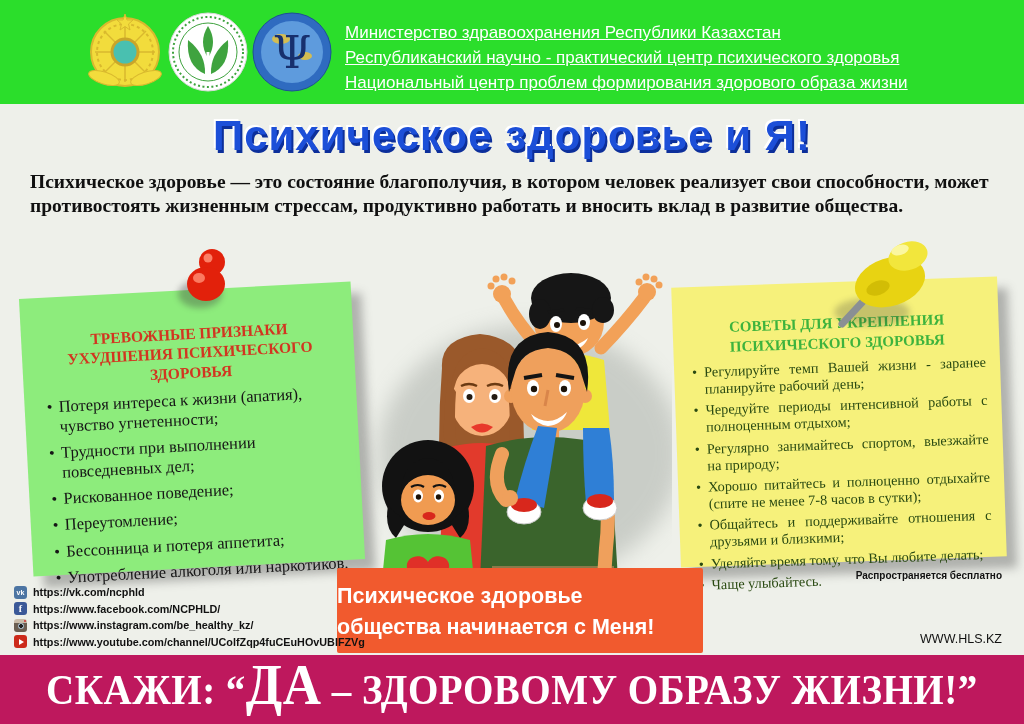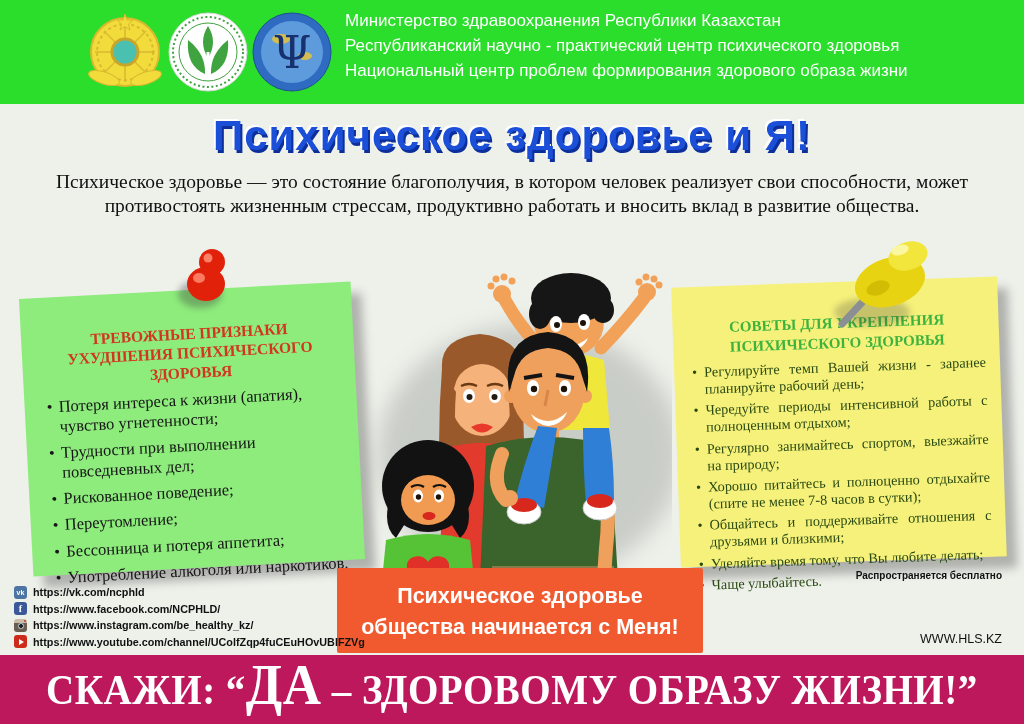--- a/index.html
+++ b/index.html
@@ -5,30 +5,30 @@
   html,body{margin:0;padding:0;background:#777;}
   .poster{position:relative;width:1024px;height:724px;background:#EEF0EA;overflow:hidden;
           font-family:"Liberation Sans",sans-serif;margin:0 auto;}
 
   
   .top-band{position:absolute;left:0;top:0;width:1024px;height:104px;background:#2BDE2B;}
   .logo{position:absolute;top:12px;}
   .logo-emblem{left:84px;}
   .logo-leaf{left:168px;}
   .logo-psi{left:252px;}
-  .org-lines{position:absolute;left:345px;top:8px;color:#fff;font-size:17px;line-height:25px;}
+  .org-lines{position:absolute;left:345px;top:20px;color:#fff;font-size:17px;line-height:25px;text-decoration:underline;}
 
   
   .main-title{position:absolute;left:0;top:112px;width:1024px;text-align:center;
     font-family:"Liberation Sans",sans-serif;font-weight:bold;font-size:42px;letter-spacing:1px;
     color:#1C4FD8;text-shadow:-2px -2px 0 #ffffff,2px 3px 0 #0C2F9B;}
 
   
-  .intro{position:absolute;left:30px;top:170px;width:964px;text-align:center;
-    font-family:"Liberation Serif",serif;font-weight:normal;font-size:19.5px;line-height:1.22;color:#101010;}
+  .intro{position:absolute;left:30px;top:170px;width:964px;text-align:left;
+    font-family:"Liberation Serif",serif;font-weight:bold;font-size:19.5px;line-height:1.22;color:#101010;}
 
   
   .note{position:absolute;box-shadow:10px 12px 10px rgba(60,60,60,.35);}
   .note-left{left:26px;top:290px;width:332px;height:278px;background:#8DEC7C;
     transform:rotate(-3deg);padding:34px 16px 0 20px;box-sizing:border-box;}
   .note-right{left:676px;top:282px;width:326px;height:280px;background:#F6F17B;
     transform:rotate(-2deg);padding:32px 14px 0 16px;box-sizing:border-box;}
   .note-title{text-align:center;font-family:"Liberation Serif",serif;font-weight:bold;}
   .note-left .note-title{color:#D23520;font-size:15.5px;line-height:1.25;margin-bottom:8px;}
   .note-right .note-title{color:#3DB33D;font-size:15px;line-height:1.3;margin-bottom:6px;}
@@ -40,21 +40,21 @@
 
   .pin{position:absolute;z-index:6;}
   .pin-red{left:172px;top:242px;}
   .pin-yellow{left:812px;top:232px;}
 
   
   .family{position:absolute;left:352px;top:248px;z-index:2;}
 
   
   .slogan-box{position:absolute;left:337px;top:568px;width:366px;height:85px;background:#F15A2E;
-    z-index:4;color:#fff;text-align:center;font-weight:bold;font-size:21.5px;line-height:1.45;
+    z-index:4;color:#fff;text-align:left;font-weight:bold;font-size:21.5px;line-height:1.45;
     padding-top:13px;box-sizing:border-box;border-radius:2px;}
 
   
   .social{position:absolute;left:14px;top:584px;z-index:4;}
   .social-row{display:flex;align-items:center;height:16px;margin-bottom:0.5px;cursor:pointer;}
   .s-icon{width:13px;height:13px;margin-right:6px;flex:0 0 13px;border-radius:3px;position:relative;
     display:flex;align-items:center;justify-content:center;color:#fff;font-weight:bold;}
   .i-vk{background:#4C75A3;font-size:7px;}
   .i-fb{background:#3B5998;font-family:"Liberation Serif",serif;font-size:10px;line-height:13px;}
   .i-ig{background:linear-gradient(180deg,#C9BCA9 0 4px,#6B5F52 4px);}

